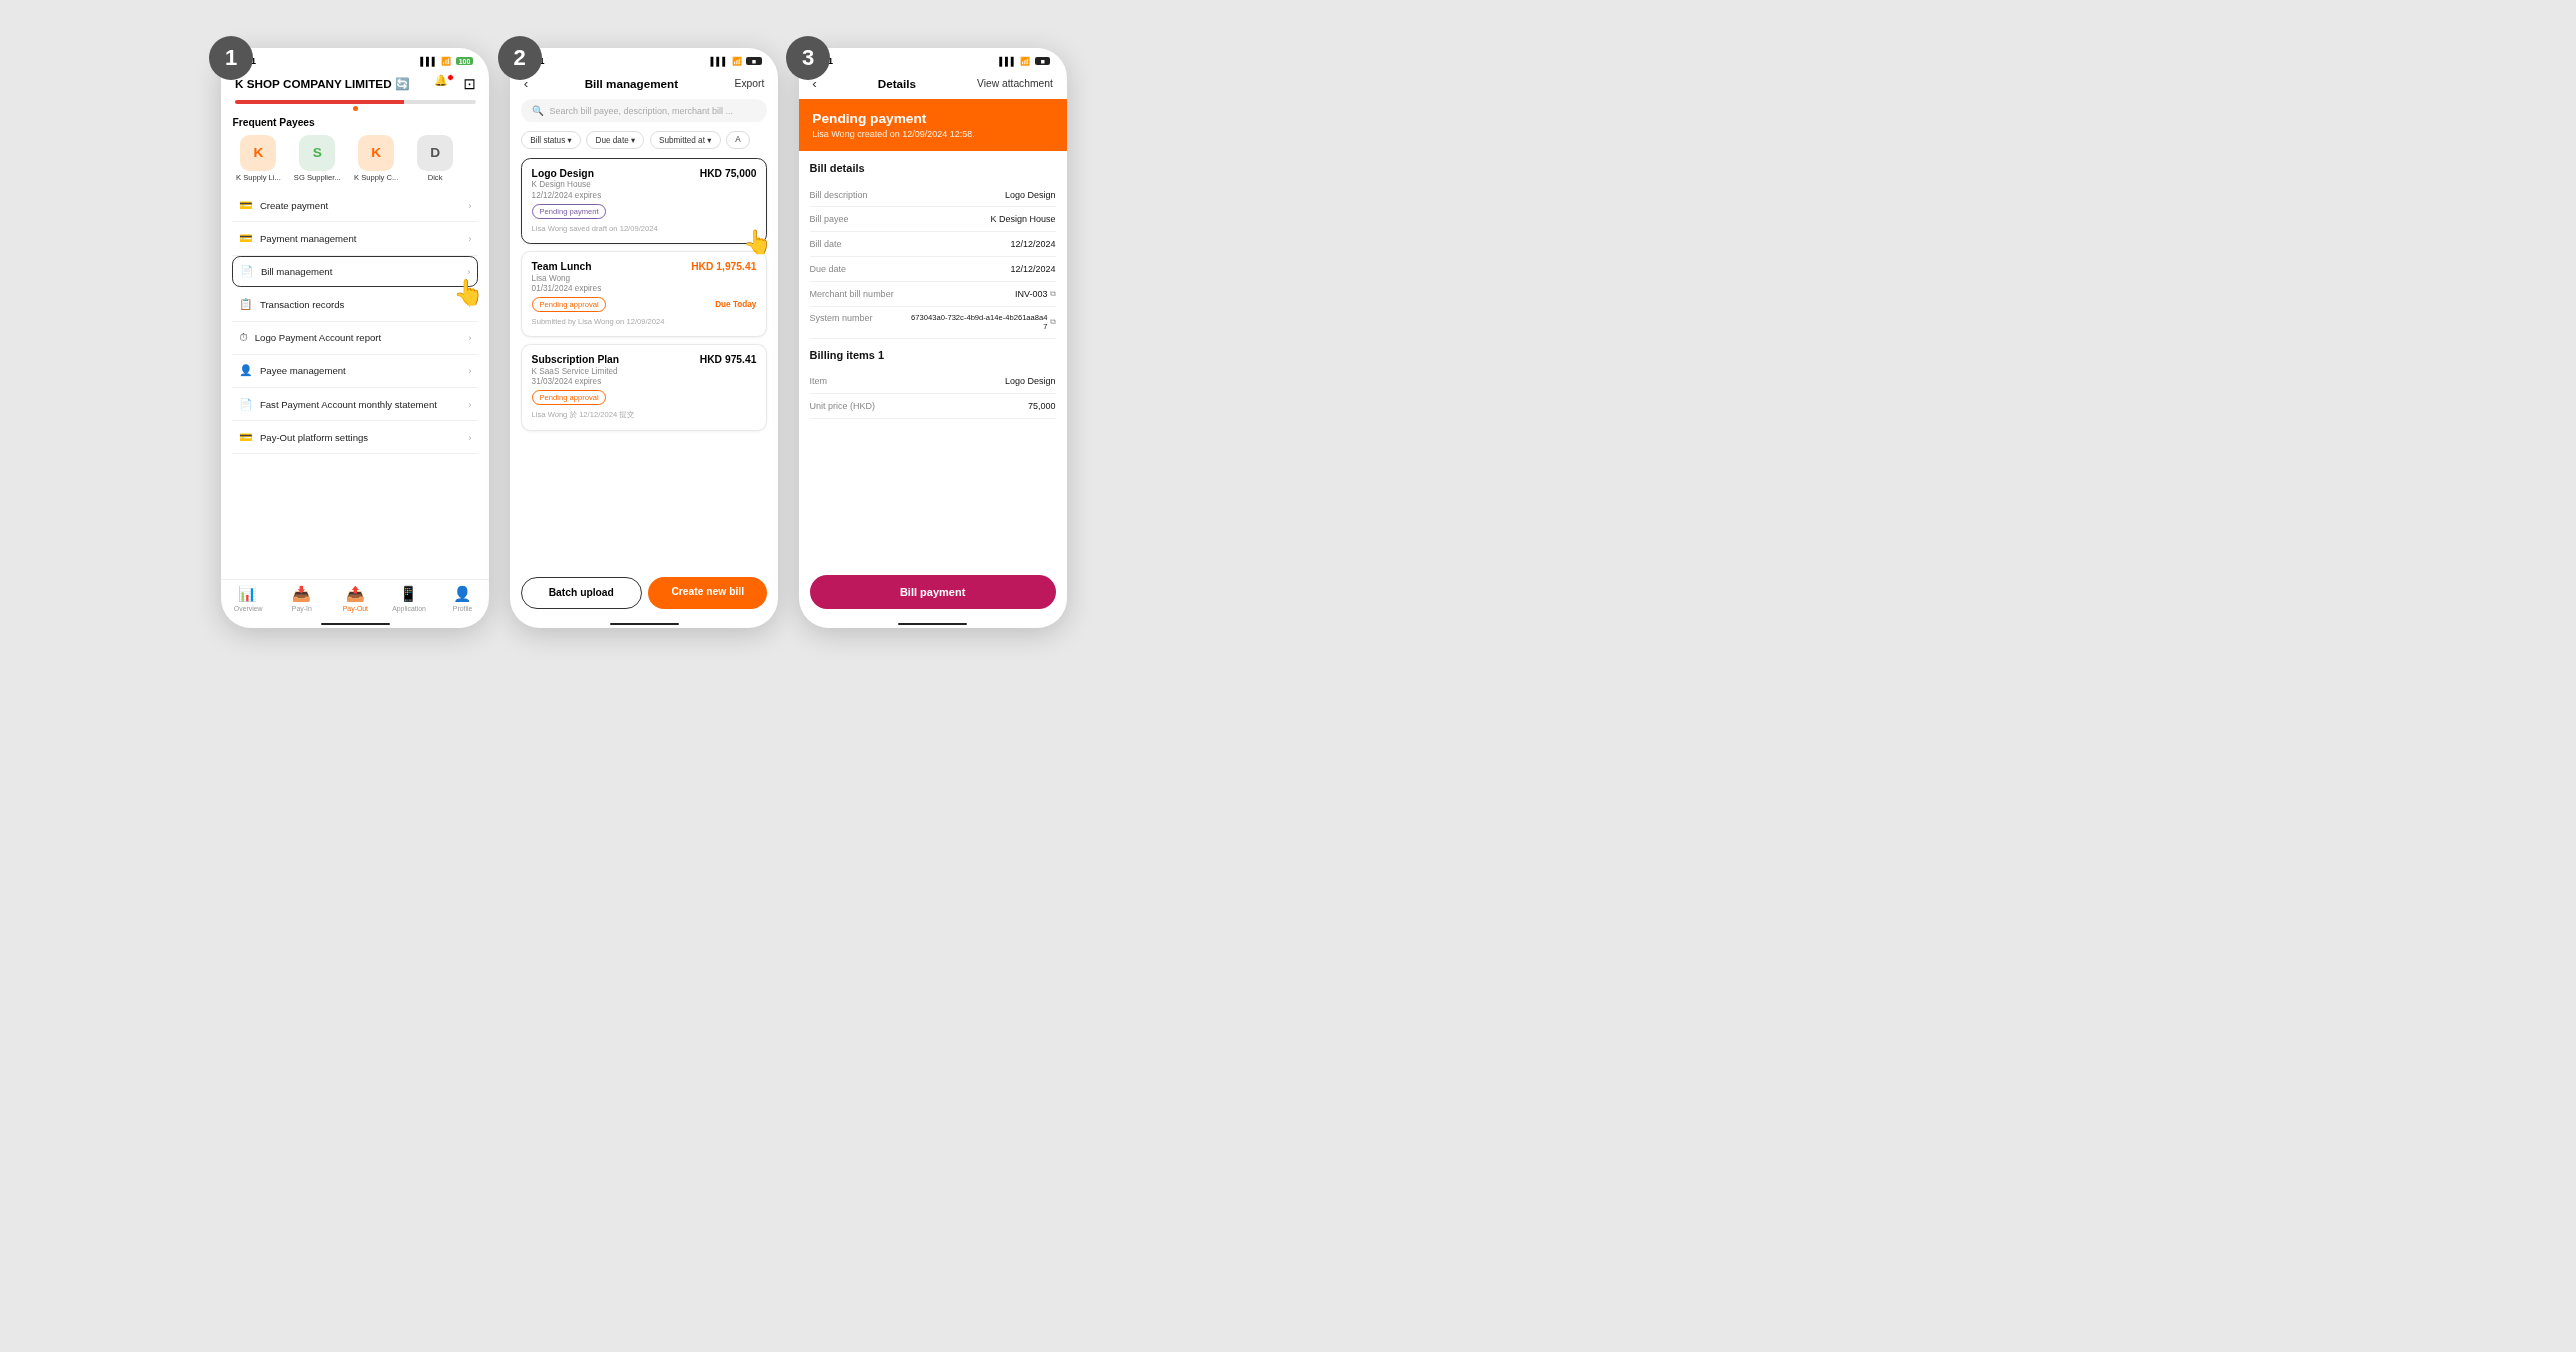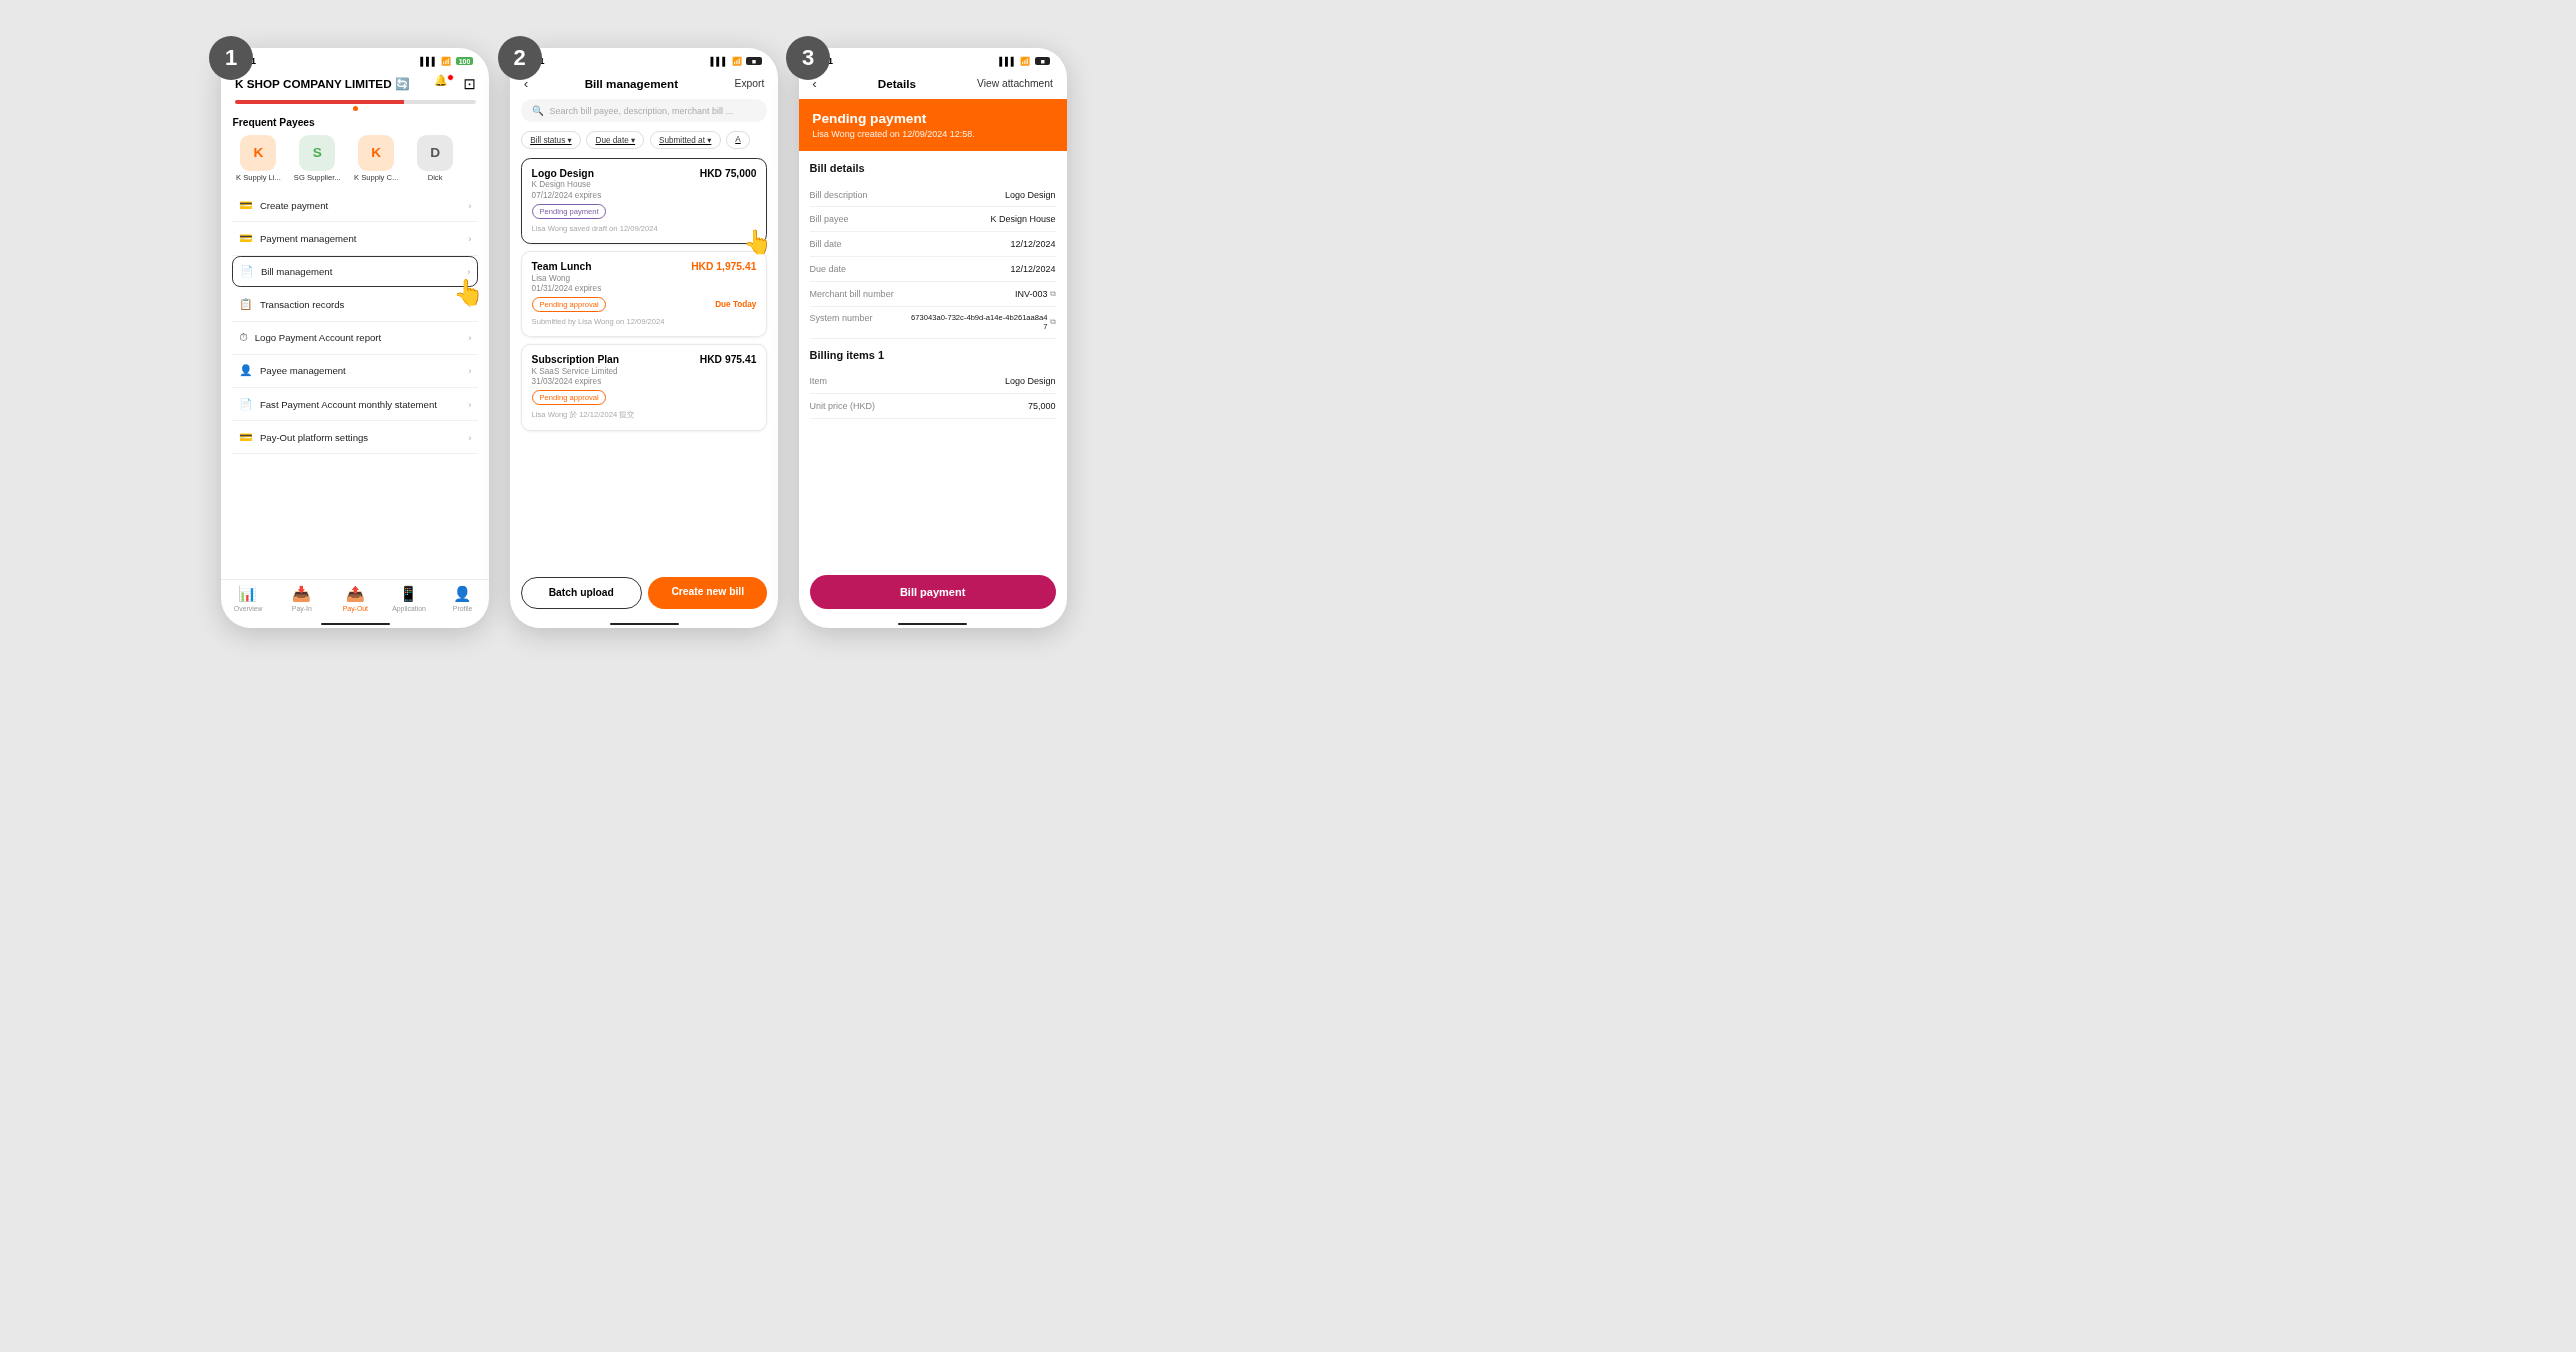--- a/index.html
+++ b/index.html
@@ -279,21 +279,20 @@
       flex-shrink: 0;
     }
     .search-icon { font-size: 9.6px; color: #aaa; }
     .search-placeholder { font-size: 9px; color: #aaa; }
 
     .filter-row {
       display: flex;
       gap: 5.5px;
       padding: 0 11px 8.2px;
       flex-shrink: 0;
-      text-decoration: underline;
     }
     .filter-chip {
       background: white;
       border: 0.7px solid #ddd;
       border-radius: 11px;
       padding: 3.4px 8.2px;
       font-size: 8.2px;
       color: #333;
       display: flex;
       align-items: center;
@@ -644,21 +643,21 @@
     </div>
 
     <div class="bills-list">
 
       <div class="bill-card selected" style="position:relative;">
         <div class="bill-header">
           <span class="bill-desc">Logo Design</span>
           <span class="bill-amount">HKD 75,000</span>
         </div>
         <div class="bill-payee">K Design House</div>
-        <div class="bill-expires">07/12/2024 expires</div>
+        <div class="bill-expires">12/12/2024 expires</div>
         <div class="bill-status-row">
           <span class="status-badge status-pending-payment">Pending payment</span>
         </div>
         <div class="bill-submitted">Lisa Wong saved draft on 12/09/2024</div>
         <span class="cursor-hand" style="bottom:-13.7px;right:-6.9px;font-size:23.4px;">👆</span>
       </div>
 
       <div class="bill-card">
         <div class="bill-header">
           <span class="bill-desc">Team Lunch</span>

